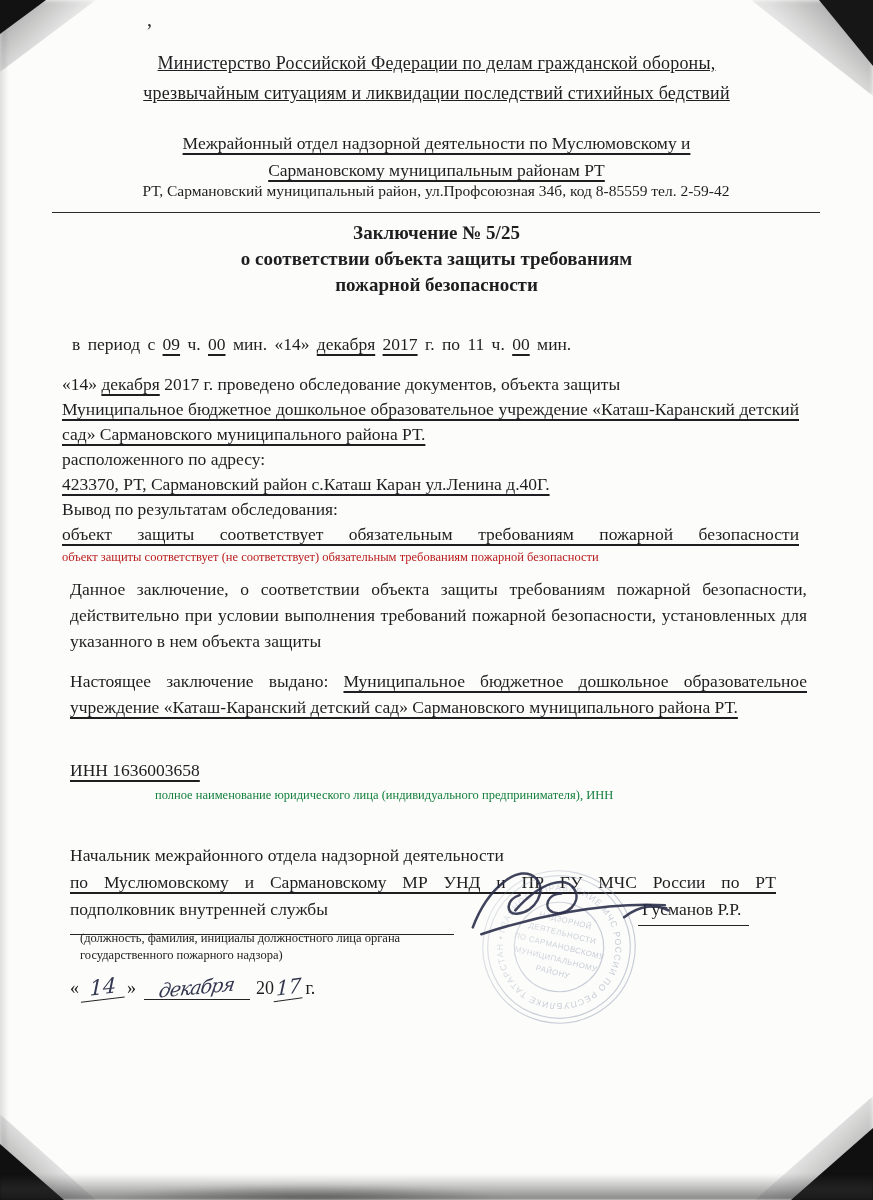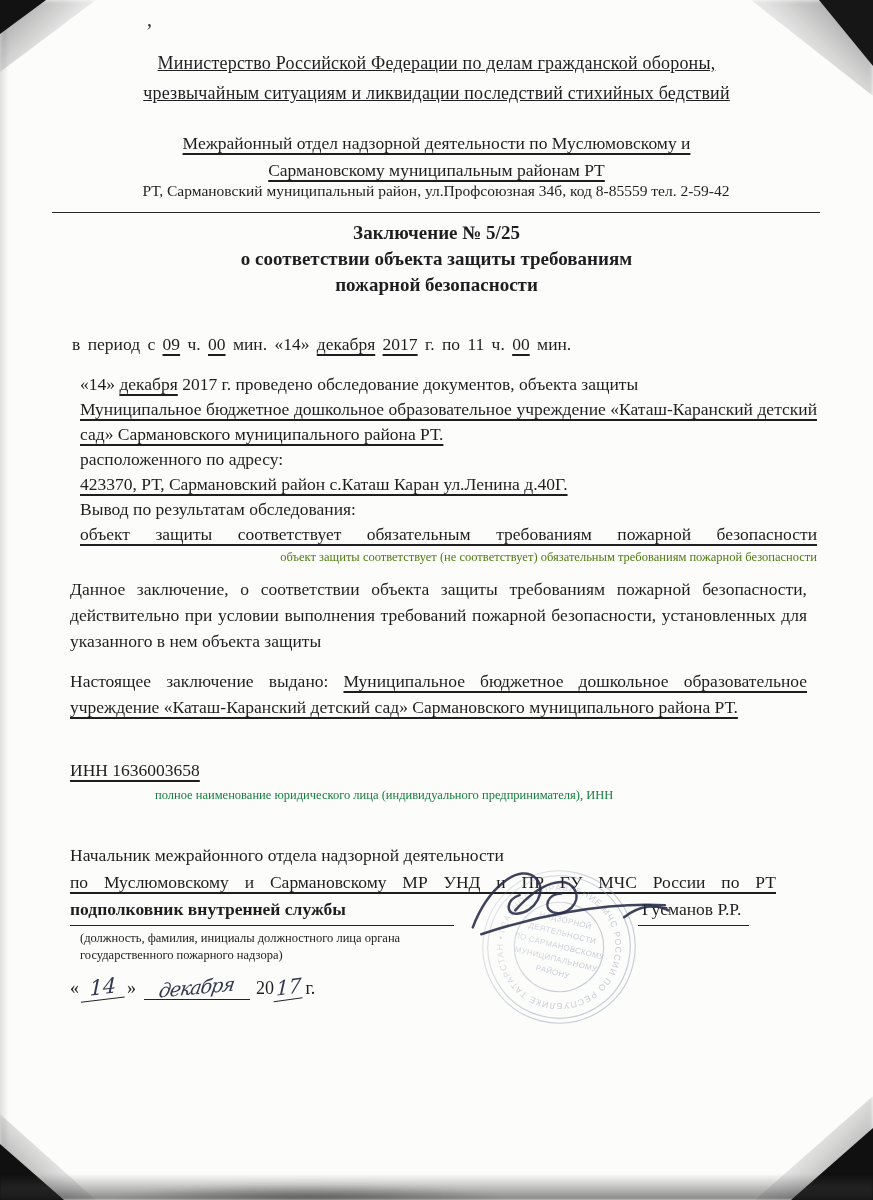--- a/index.html
+++ b/index.html
@@ -10,35 +10,35 @@
   .abs { position:absolute; }
   .u { text-decoration:underline; text-underline-offset:4px; text-decoration-thickness:1.5px; }
 
   .header { top:48px; left:0; width:100%; text-align:center; font-size:18px; line-height:30px; letter-spacing:.2px;text-decoration:underline; }
   .dept { top:130px; left:0; width:100%; text-align:center; font-size:17.5px; line-height:27px; }
   .dept-address { top:182px; left:52px; width:768px; text-align:center; font-size:15.5px; padding-bottom:12px; border-bottom:1.6px solid #2a2a2c; }
   .title { top:220px; left:0; width:100%; text-align:center; font-weight:bold; font-size:19px; line-height:26px; }
 
   .period { top:334px; left:72px; font-size:17.5px; white-space:nowrap; word-spacing:3px; }
 
-  .survey { top:372px; left:80px; width:737px; font-size:17.5px; line-height:25px; }
+  .survey { top:372px; left:62px; width:737px; font-size:17.5px; line-height:25px; }
   .survey-org { display:block; text-align:justify; }
   .stretch { display:block; text-align:justify; text-align-last:justify; }
-  .small-note { font-size:12.5px; line-height:20px; text-align:right; color:#4d7c0f; }
+  .small-note { font-size:12.5px; line-height:20px; text-align:left; color:#b91c1c; }
 
   .validity { top:576px; left:70px; width:737px; font-size:17.5px; line-height:26px; text-align:justify; }
   .issued { top:668px; left:70px; width:737px; font-size:17.5px; line-height:26px; text-align:justify; }
 
   .inn { top:760px; left:70px; font-size:17.5px; }
   .inn-note { top:788px; left:155px; font-size:12.5px; color:#15803d; }
 
   .official { top:842px; left:70px; width:737px; font-size:17.5px; line-height:27px; }
   .off-line2 { display:inline-block; width:706px; text-align:justify; text-align-last:justify; text-decoration:underline; text-underline-offset:4px; text-decoration-thickness:1.5px; }
   .off-line3 { position:relative; height:29px; }
-  .rank { display:inline-block; width:384px; border-bottom:1.5px solid #232325; padding-bottom:2px;font-weight:bold; }
+  .rank { display:inline-block; width:384px; border-bottom:1.5px solid #232325; padding-bottom:11px; }
   .name { position:absolute; left:568px; top:0; border-bottom:1.5px solid #232325; padding:0 8px 2px 4px; }
   .off-notes { font-size:12.5px; line-height:17px; margin-top:5px; padding-left:10px; color:#222; }
 
   .date-row { top:975px; left:70px; font-size:18px; white-space:nowrap; }
   .hand { display:inline-block; font-style:italic; color:#33374f; font-family:"DejaVu Serif",serif; }
   .hand-day { font-size:21px; transform:rotate(-7deg) skewX(-8deg); width:44px; text-align:center; border-bottom:1.5px solid #232325; margin:0 2px; }
   .month-line { display:inline-block; width:106px; border-bottom:1.5px solid #232325; text-align:center; margin:0 6px 0 8px; }
   .hand-month { font-size:19px; letter-spacing:-1px; transform:rotate(-5deg) skewX(-14deg); }
   .hand-year { font-size:20px; transform:rotate(-8deg) skewX(-10deg); border-bottom:1.5px solid #232325; padding:0 2px; margin-right:2px; }
 

